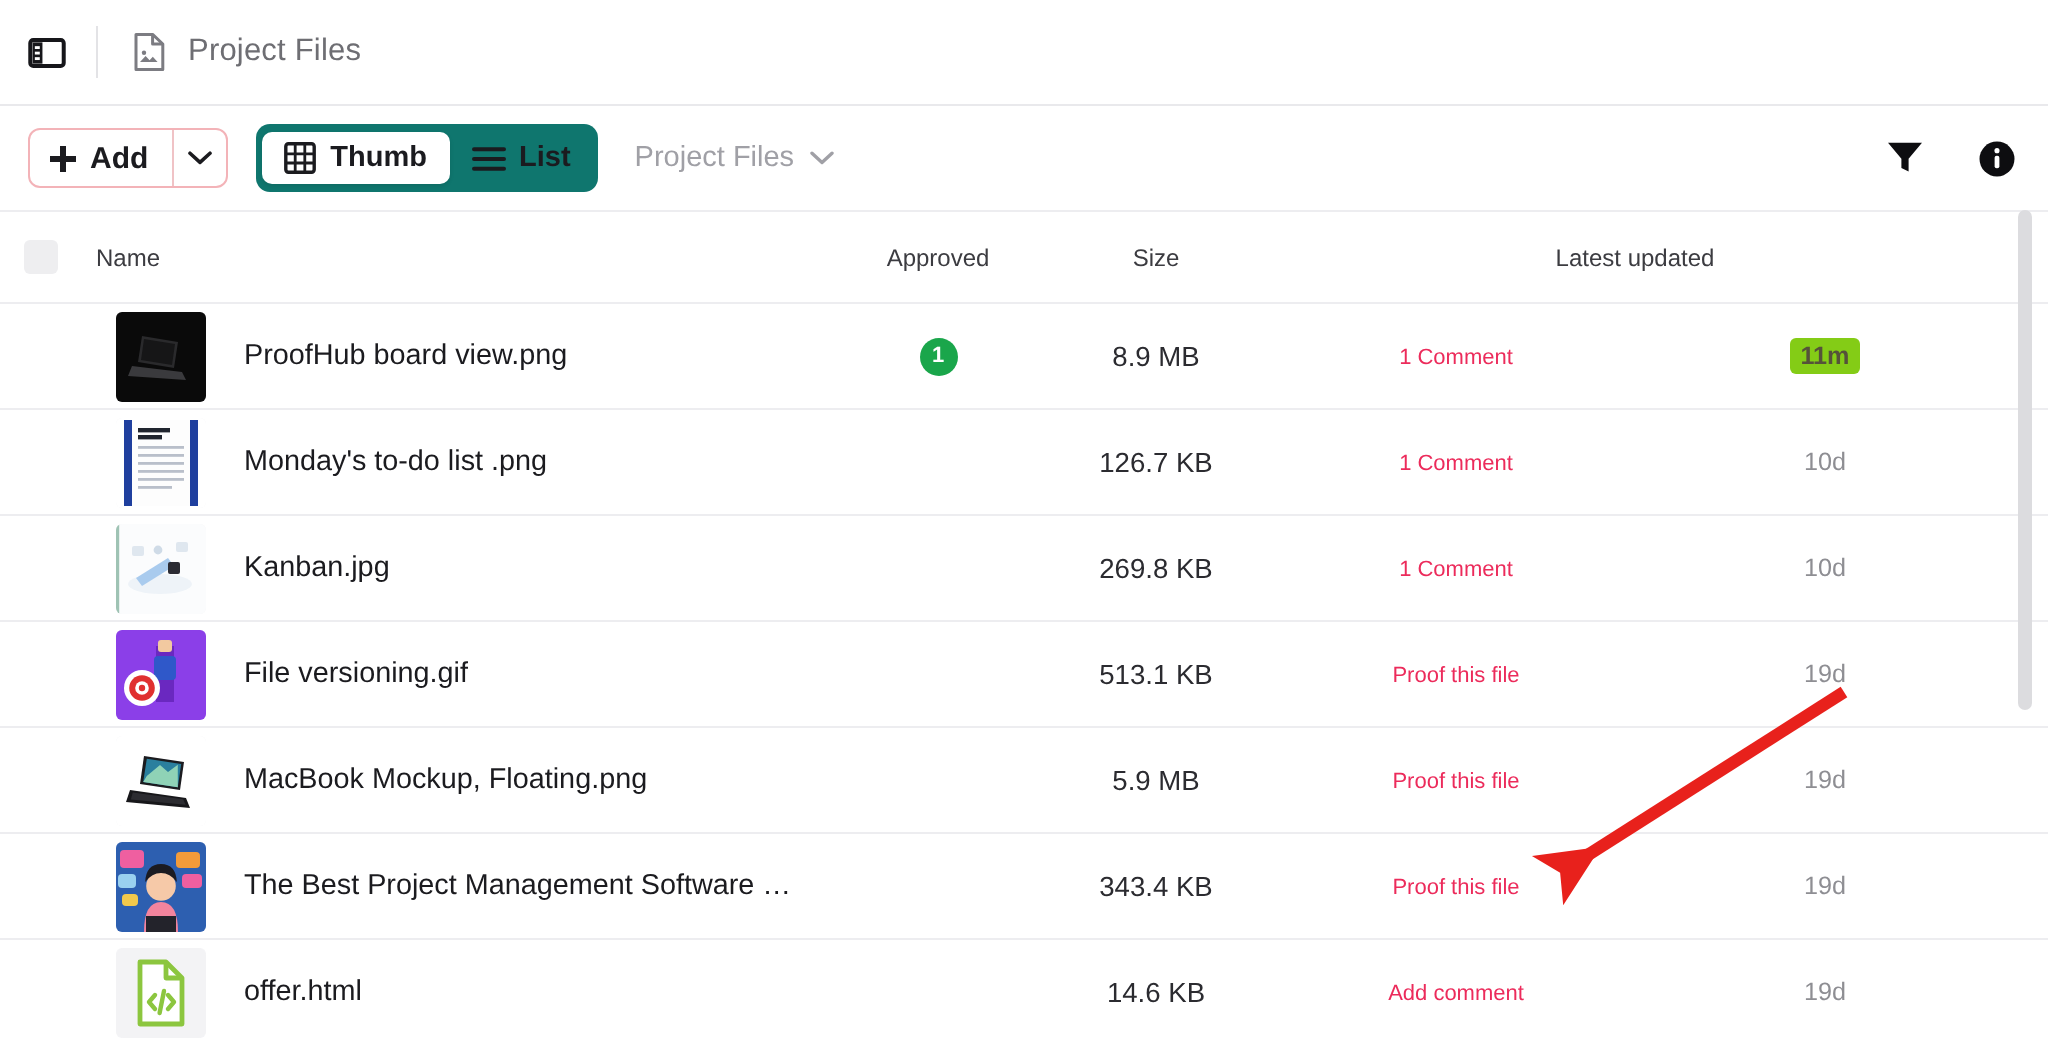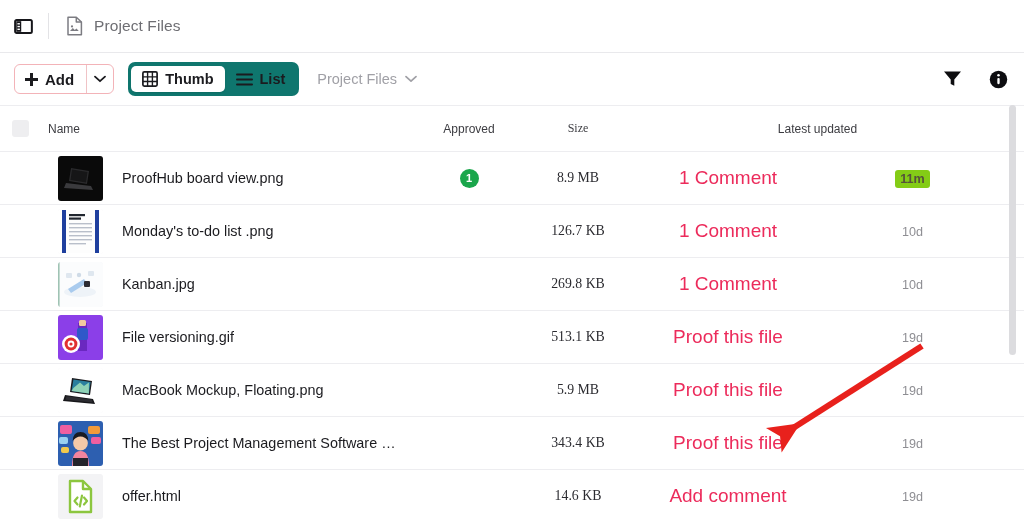--- a/index.html
+++ b/index.html
@@ -91,21 +91,21 @@
     display:flex; align-items:center; height: 46px;
     padding-left: 12px; padding-right: 22px;
     border-bottom: 1px solid #ededf0;
   }
   .chk {
     width:17px; height:17px; border-radius:3px; background:#eeeef0;
     flex: 0 0 17px; cursor:pointer;
   }
   .col-name { flex: 0 0 386px; padding-left: 19px; }
   .col-appr { flex: 0 0 108px; text-align:center; }
-  .col-size { flex: 0 0 110px; text-align:center;font-family:Liberation Serif, serif; }
+  .col-size { flex: 0 0 110px; text-align:center; }
   .col-proof{ flex: 0 0 190px; text-align:center; }
   .col-upd  { flex: 1 1 auto;  text-align:center; }
   .thead .hcell { font-size: 12px; color:#3c3c41; }
 
   .rows { }
   .row {
     display:flex; align-items:center; height:53px;
     padding-left: 12px; padding-right: 22px;
     border-bottom: 1px solid #ededf0;
     background:#fff;
@@ -121,21 +121,21 @@
     margin-left:19px; font-size:14.4px; color:#1b1b1f;
     white-space:nowrap; overflow:hidden; text-overflow:ellipsis;
   }
   .badge {
     display:inline-flex; align-items:center; justify-content:center;
     width:19px; height:19px; border-radius:50%;
     background:#1aa64b; color:#fff; font-size:11px; font-weight:700;
   }
   .size { font-size:13.8px; color:#2b2b30; }
   .proof-link {
-    font-size:19px; color:#ec2b5b; cursor:pointer;
+    font-size:11px; color:#ec2b5b; cursor:pointer;
   }
   .upd { font-size:12.6px; color:#8e8e93; }
   .upd.hl {
     background:#84cc16; color:#55523a; padding:2px 5px; border-radius:3px;
     font-weight:700;
   }
 
   
   .scrollbar {
     position:absolute; right:4px; top:105px;

